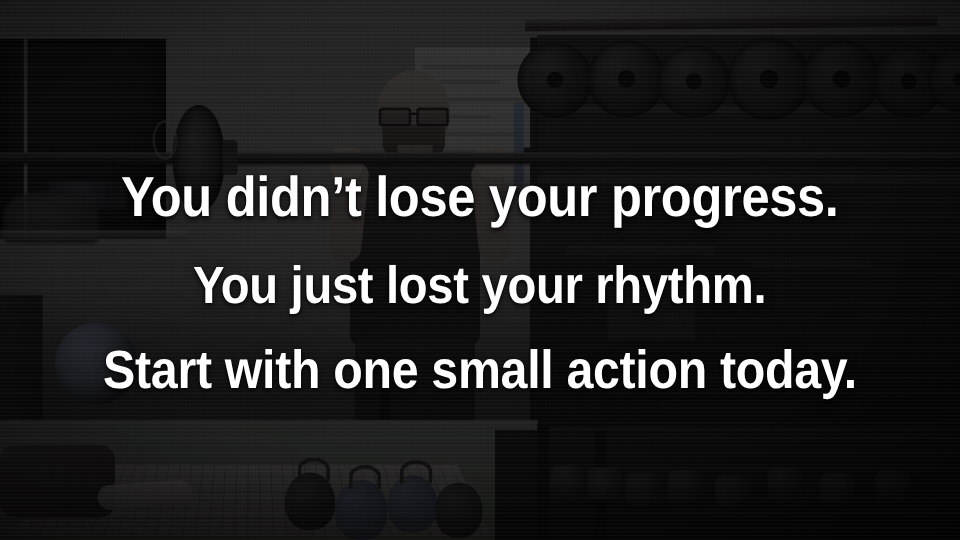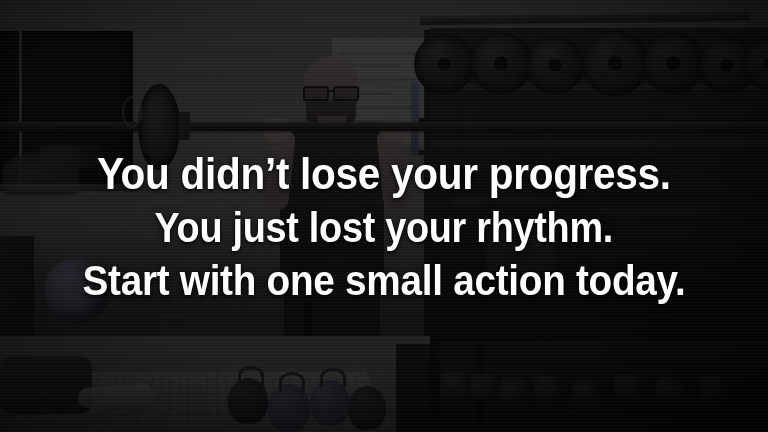--- a/index.html
+++ b/index.html
@@ -421,21 +421,21 @@
   }
 
   
   .caption {
     position: absolute;
     inset: 0;
     display: flex;
     flex-direction: column;
     align-items: center;
     justify-content: center;
-    gap: 8px;
+    gap: 24px;
     padding-top: 22px;
     box-sizing: border-box;
     pointer-events: none;
   }
   .caption-line {
     color: #ffffff;
     font-family: "Liberation Sans Narrow", "Liberation Sans", sans-serif;
     font-weight: 700;
     font-size: 44px;
     line-height: 1.04;

